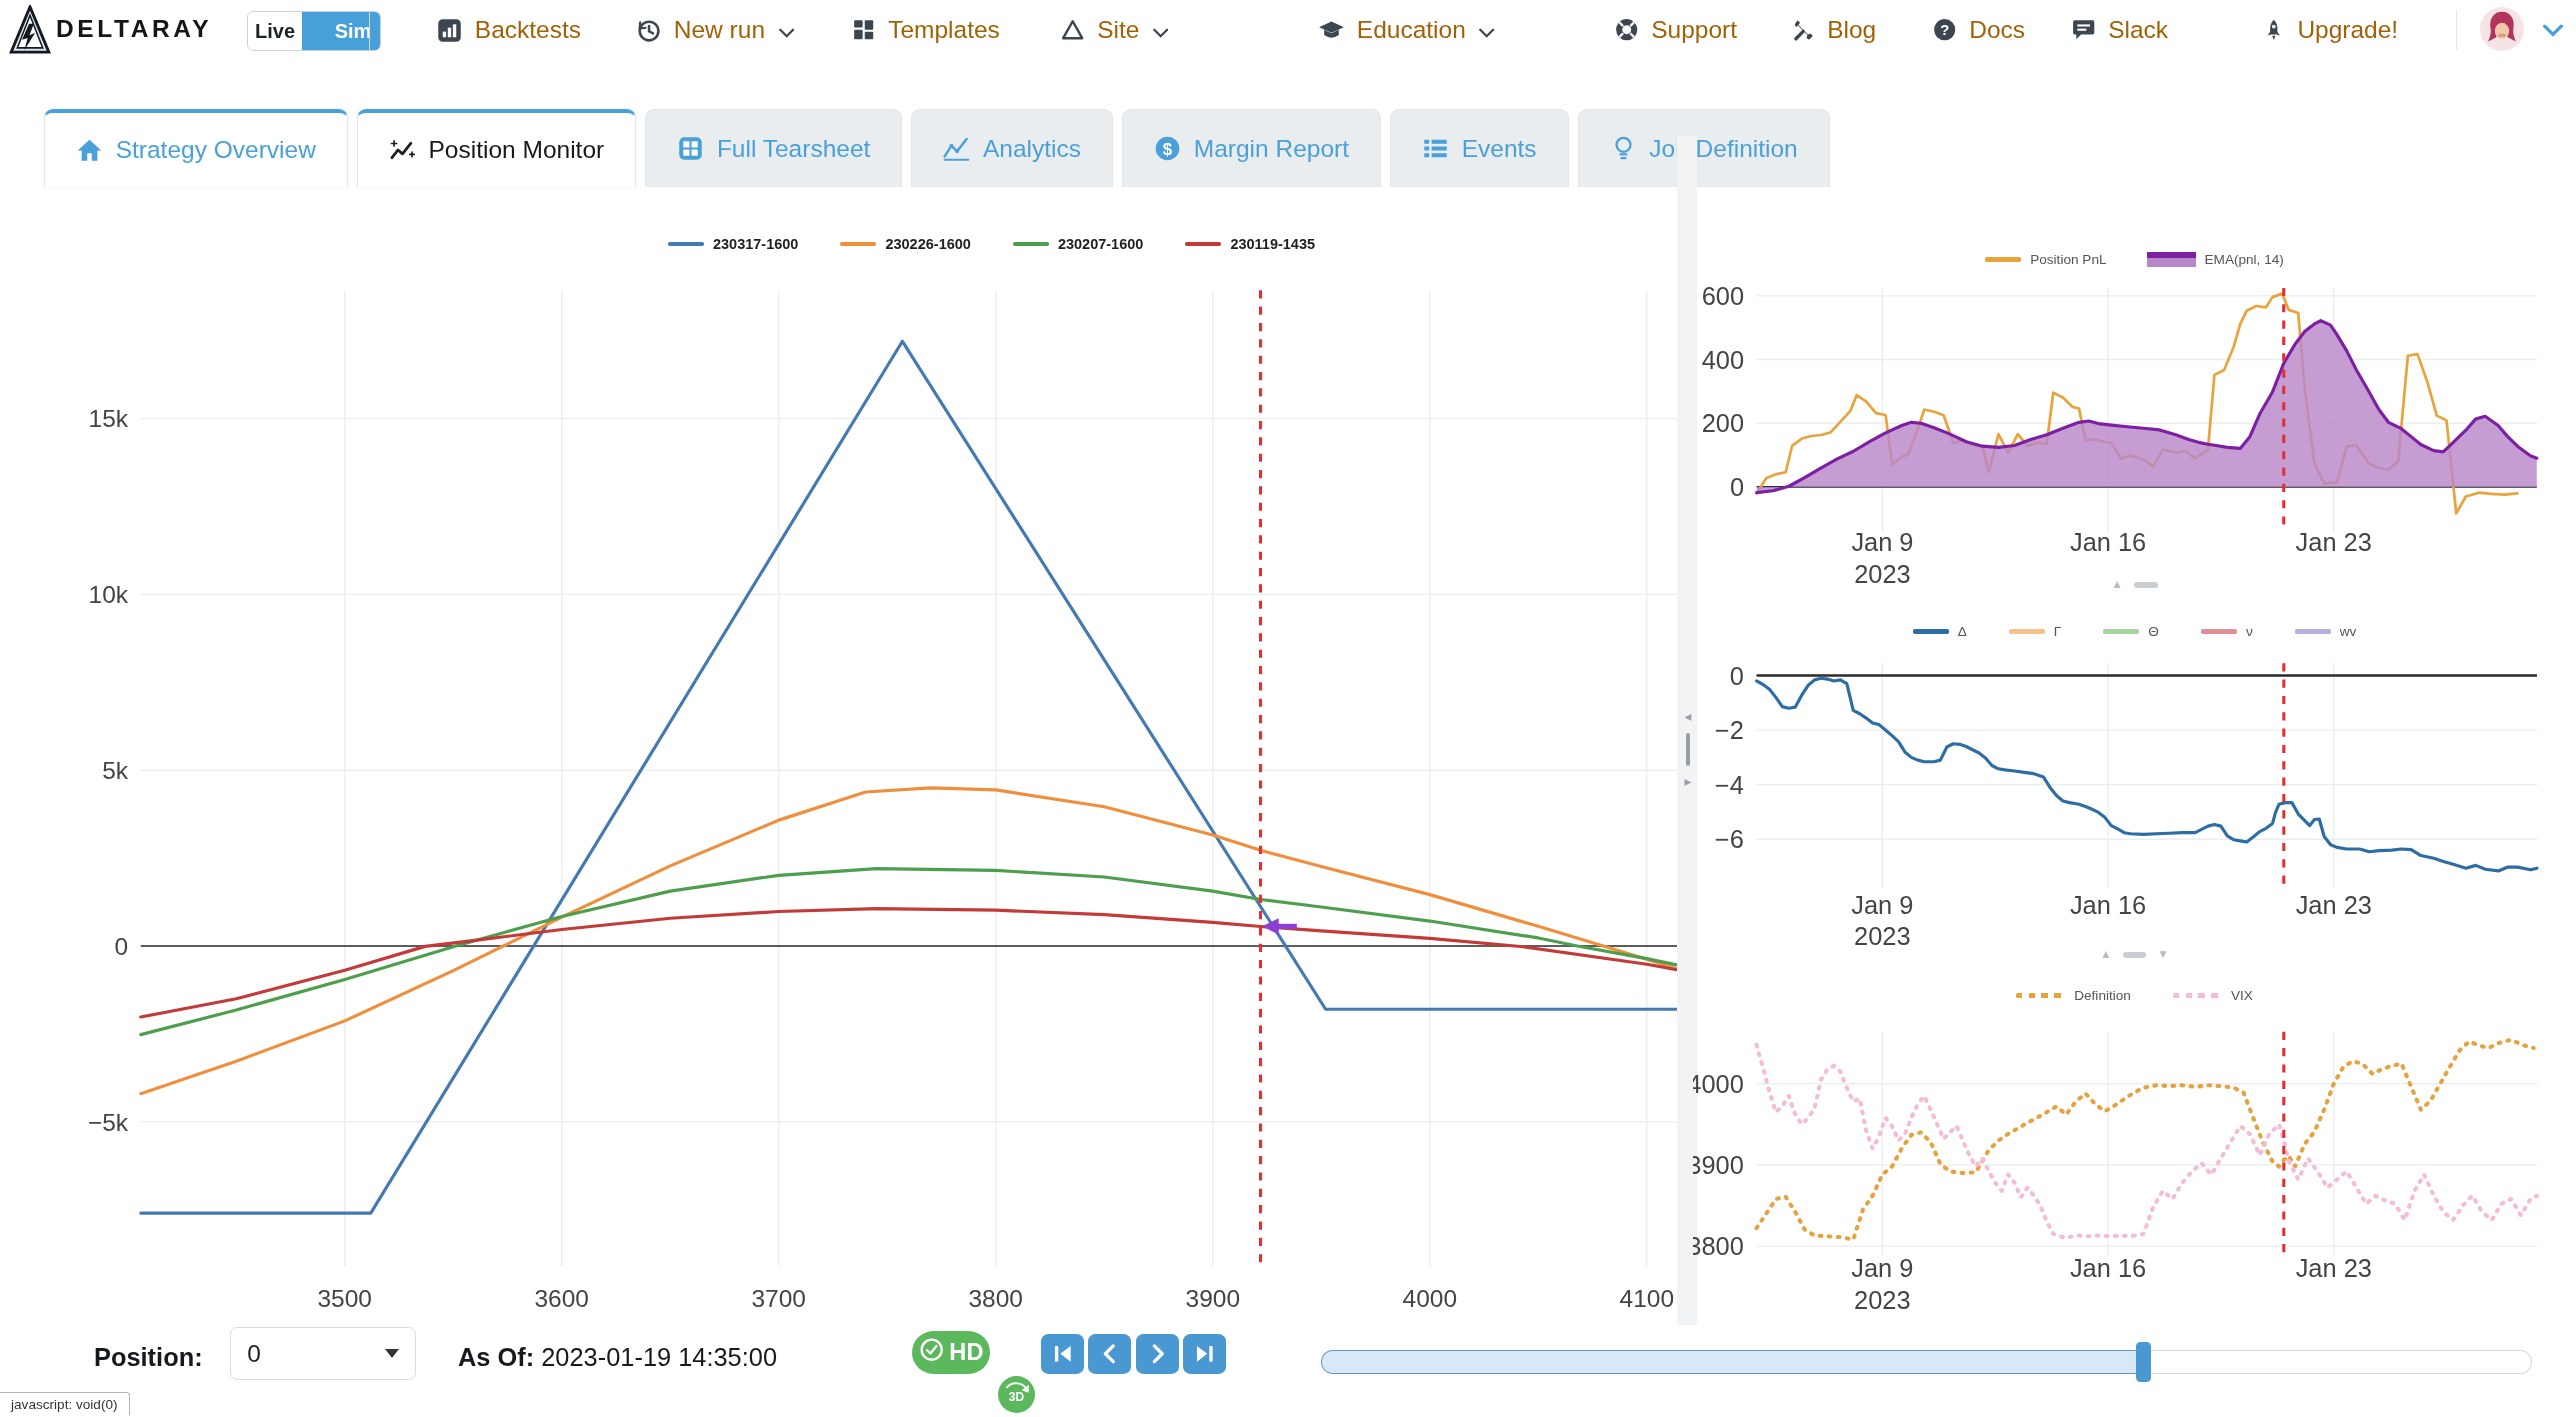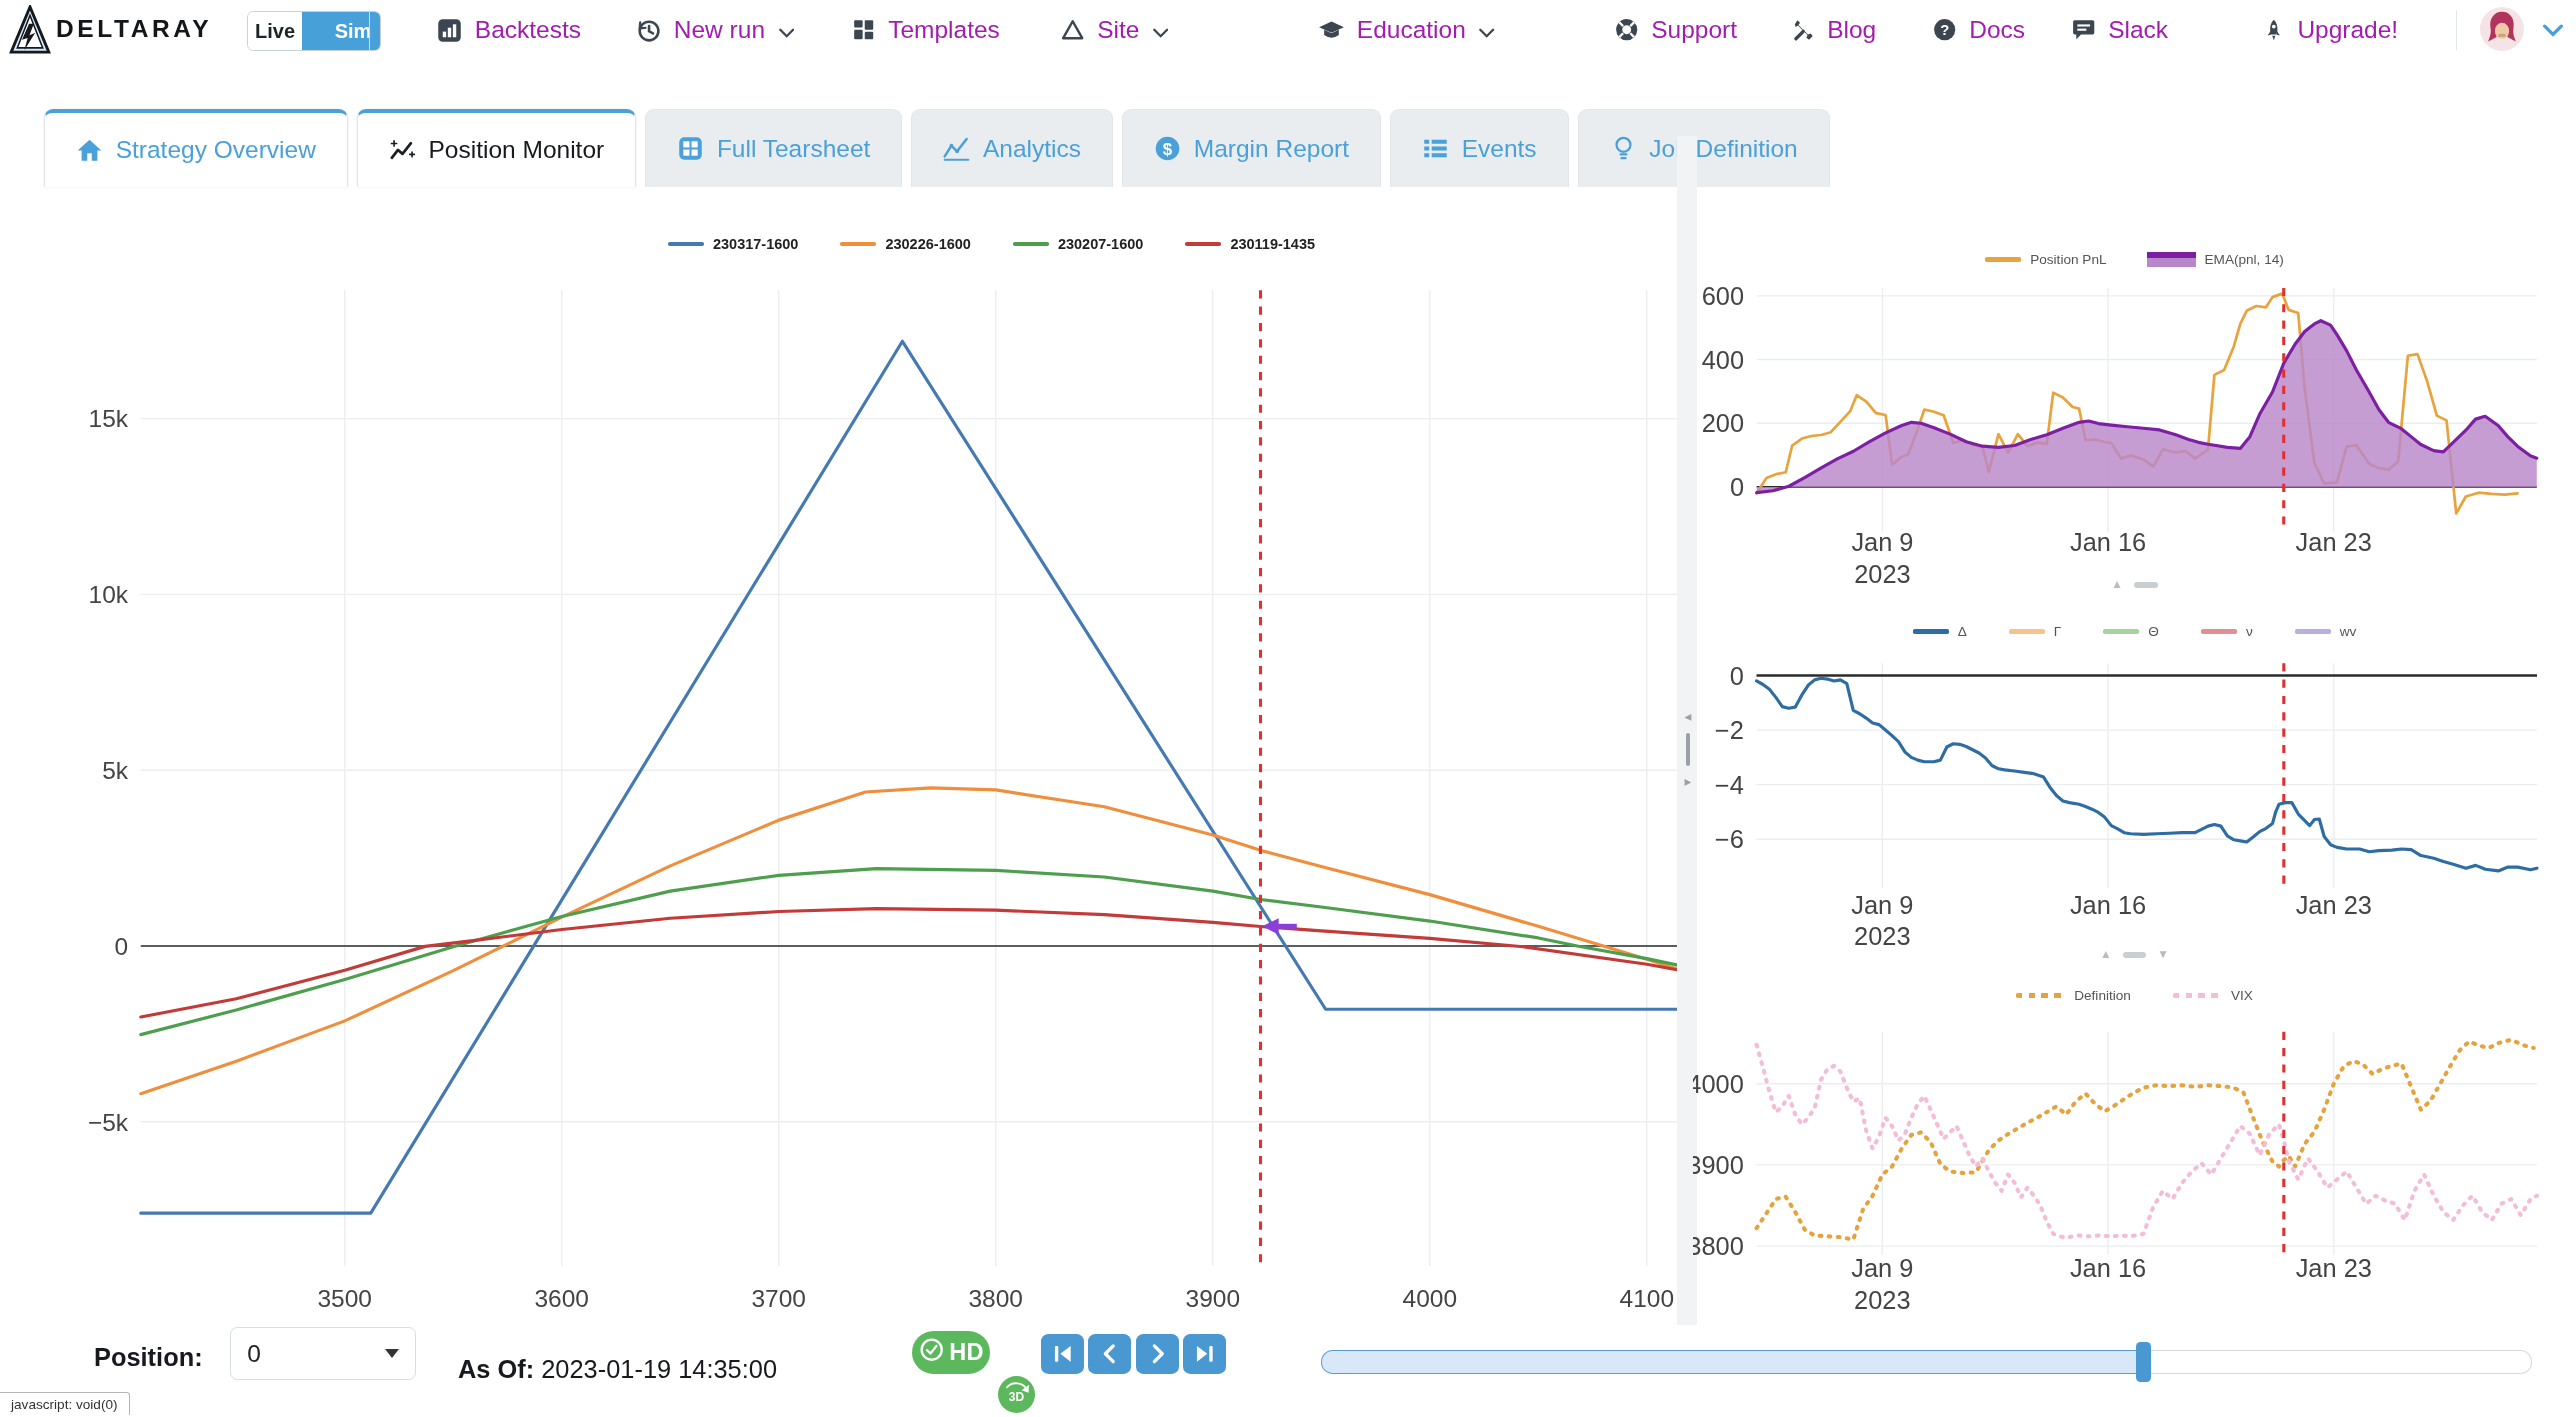--- a/index.html
+++ b/index.html
@@ -8,21 +8,21 @@
   
   #navbar{position:absolute;left:0;top:0;width:2576px;height:60px;background:#fff;}
   #logo{position:absolute;left:9px;top:5.4px;}
   #brand{position:absolute;left:56px;top:15.4px;font-size:24.5px;font-weight:bold;letter-spacing:3.6px;color:#14171a;}
   #toggle{position:absolute;left:247px;top:11px;height:38px;display:flex;border:0.9px solid #c8d1d8;border-radius:6.4px;overflow:hidden;}
   #toggle .opt{display:flex;align-items:center;justify-content:center;width:54px;font-size:20px;}
   #toggle .live{background:#fff;color:#1d2428;font-weight:bold;}
   #toggle .sim{background:#47a0d8;color:#fff;font-weight:bold;padding-left:24px;}
   .vdiv{position:absolute;left:369px;top:10px;width:0.9px;height:40px;background:#d9dde0;}
   .nav-item{position:absolute;top:0;height:60px;display:flex;align-items:center;gap:11.8px;
-            font-size:24.5px;color:#a21caf;cursor:pointer;white-space:nowrap;}
+            font-size:24.5px;color:#a16207;cursor:pointer;white-space:nowrap;}
   .caret{display:inline-block;margin-left:1.8px;}
   #avatar{position:absolute;left:2480px;top:7.3px;cursor:pointer;}
   #avatar-caret{position:absolute;left:2543px;top:23.6px;cursor:pointer;}
   #nav-divider2{position:absolute;left:2456px;top:10px;width:0.9px;height:40px;background:#e3e7ea;}
   
   #tabs{position:absolute;left:44px;top:109px;display:flex;gap:9px;height:78px;}
   .tab{display:inline-flex;align-items:center;gap:12.7px;padding:0 31px;height:78px;box-sizing:border-box;
        border-radius:9px 9px 0 0;font-size:24.5px;color:#4aa0d8;background:#e9edf0;
        border:0.9px solid #e2e6e9;border-bottom:none;cursor:pointer;white-space:nowrap;}
   .tab.open,.tab.active{background:#fff;border-top:4.5px solid #4aa0d8;box-shadow:0 0 2.7px rgba(0,0,0,0.08);}
@@ -56,21 +56,21 @@
   .collapse-ctrl .t{font-size:11.8px;line-height:11.8px;}
   #collapse-1{top:579px;}
   #collapse-2{top:949px;}
   
   #pos-label{position:absolute;left:94px;top:1343px;font-size:25.4px;font-weight:bold;color:#16191d;}
   #pos-select{position:absolute;left:230px;top:1327px;width:186px;height:53px;border:1.8px solid #d8dde2;
               border-radius:7.3px;background:#fff;display:flex;align-items:center;padding:0 16.3px;
               box-sizing:border-box;font-size:24.5px;color:#222;cursor:pointer;}
   #pos-select .sel-caret{margin-left:auto;width:0;height:0;border-left:7.3px solid transparent;
               border-right:7.3px solid transparent;border-top:9px solid #333;}
-  #asof{position:absolute;left:458px;top:1343px;font-size:25.4px;color:#16191d;white-space:nowrap;margin-top:12px;}
+  #asof{position:absolute;left:458px;top:1343px;font-size:25.4px;color:#16191d;white-space:nowrap;}
   #asof b{font-weight:bold;}
   .btn{position:absolute;display:flex;align-items:center;justify-content:center;cursor:pointer;}
   #btn-hd{left:912px;top:1331px;width:78px;height:43px;background:#5cb85c;border-radius:22px;gap:5.4px;
           color:#fff;font-size:23.6px;font-weight:bold;}
   #btn-3d{left:998px;top:1376px;width:37px;height:37px;background:#5cb85c;border-radius:50%;}
   .nav-btn{top:1334px;width:43px;height:40px;background:#4a98d2;border-radius:7.3px;}
   #btn-first{left:1041px;} #btn-prev{left:1088px;} #btn-next{left:1136px;} #btn-last{left:1183px;}
   
   #slider{position:absolute;left:1321px;top:1340px;width:1212px;height:44px;cursor:pointer;}
   #slider .fill{position:absolute;left:0;top:10px;height:23.6px;box-sizing:border-box;background:#d9e8f8;

